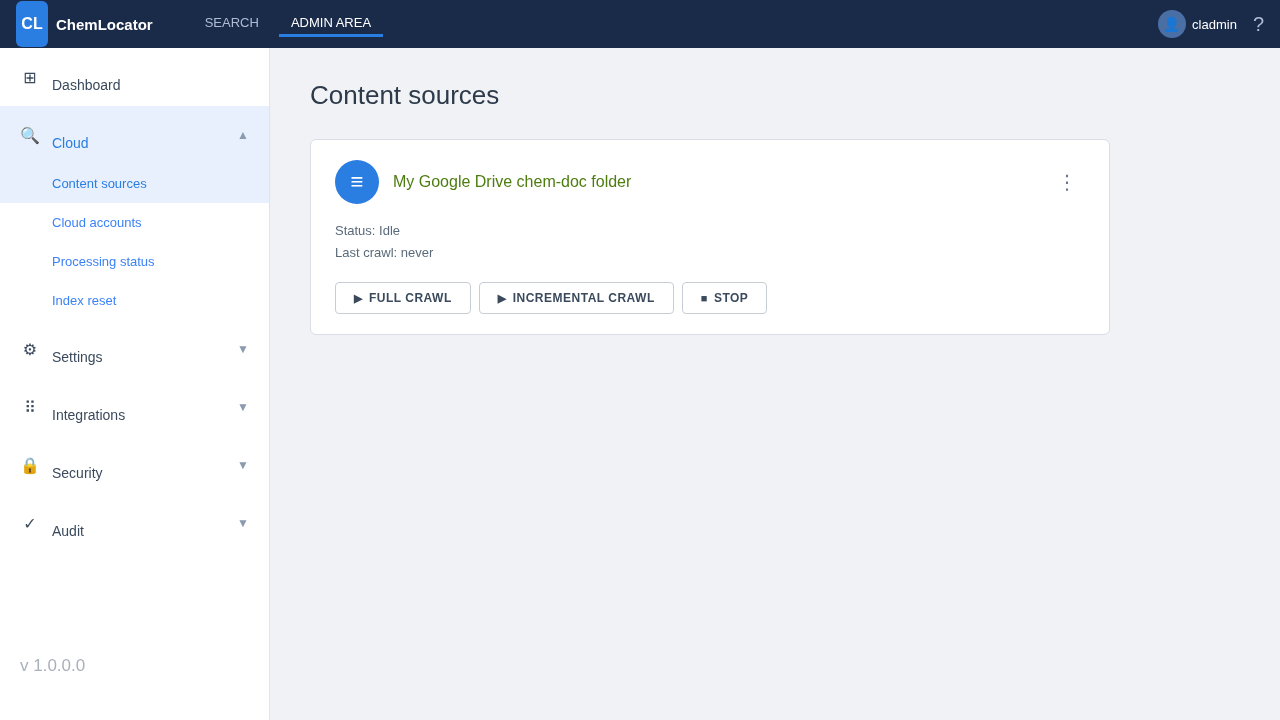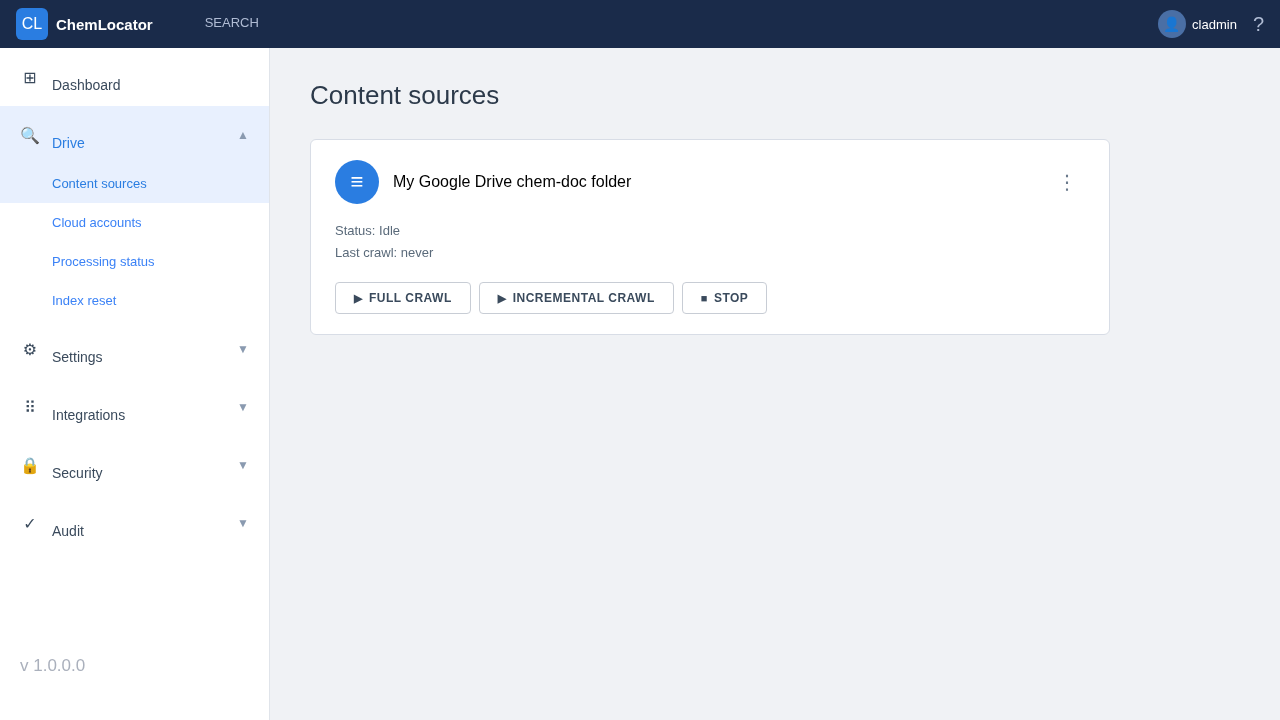--- a/index.html
+++ b/index.html
@@ -12,22 +12,22 @@
       display: flex;
       align-items: center;
       padding: 0 16px;
       gap: 24px;
       position: fixed; top: 0; left: 0; right: 0; z-index: 100;
     }
     .topnav-brand {
       display: flex; align-items: center; gap: 8px; color: #fff; font-weight: 600; font-size: 15px;
     }
     .topnav-brand-icon {
-      width: 32px; height: 32px; background: #2a7de1; border-radius: 6px;
-      display: flex; align-items: center; justify-content: center; color: #fff; font-size: 16px; font-weight: normal;
+      width: 32px; height: 46px; background: #2a7de1; border-radius: 6px;
+      display: flex; align-items: center; justify-content: center; color: #fff; font-size: 16px; font-weight: bold;
     }
     .topnav-links {
       display: flex; gap: 8px; margin-left: 16px;
     }
     .topnav-link {
       color: #b0bcd4; font-size: 13px; font-weight: 500; padding: 4px 12px; cursor: pointer; text-decoration: none;
       border-bottom: 3px solid transparent;
     }
     .topnav-link.active {
       color: #fff; border-bottom: 3px solid #2a7de1;
@@ -114,21 +114,21 @@
       display: flex; align-items: center; justify-content: space-between; margin-bottom: 16px;
     }
     .source-card-title-row {
       display: flex; align-items: center; gap: 14px;
     }
     .source-icon {
       width: 44px; height: 44px; background: #2a7de1; border-radius: 50%;
       display: flex; align-items: center; justify-content: center; color: #fff; font-size: 20px;
     }
     .source-name {
-      font-size: 16px; color: #000000; font-weight: 500;
+      font-size: 16px; color: #4d7c0f; font-weight: 500;
     }
     .source-menu-btn {
       background: none; border: none; font-size: 20px; color: #6a7a8c; cursor: pointer;
       padding: 4px 8px; border-radius: 4px;
     }
 
     .source-meta {
       font-size: 13px; color: #5a6a7a; line-height: 1.7; margin-bottom: 18px;
     }
 
@@ -148,20 +148,21 @@
 
 <nav class="topnav">
   <div class="topnav-brand">
     <div class="topnav-brand-icon">
       <span>CL</span>
     </div>
     <span>ChemLocator</span>
   </div>
   <div class="topnav-links">
     <a class="topnav-link">SEARCH</a>
+    <a class="topnav-link active">ADMIN AREA</a>
   </div>
   <div class="topnav-right">
     <div class="topnav-user">
       <div class="topnav-user-icon">👤</div>
       <span>cladmin</span>
     </div>
     <div class="topnav-help">?</div>
   </div>
 </nav>
 
@@ -169,21 +170,21 @@
 
   <aside class="sidebar">
 
     <div class="sidebar-item">
       <span class="sidebar-item-icon">⊞</span>
       <span class="sidebar-item-label">Dashboard</span>
     </div>
 
     <div class="sidebar-item active">
       <span class="sidebar-item-icon">🔍</span>
-      <span class="sidebar-item-label">Drive</span>
+      <span class="sidebar-item-label">Cloud</span>
       <span class="sidebar-item-arrow">▲</span>
     </div>
 
     <div class="sidebar-sub-item active">
       <span>Content sources</span>
     </div>
     <div class="sidebar-sub-item">
       <span>Cloud accounts</span>
     </div>
     <div class="sidebar-sub-item">

